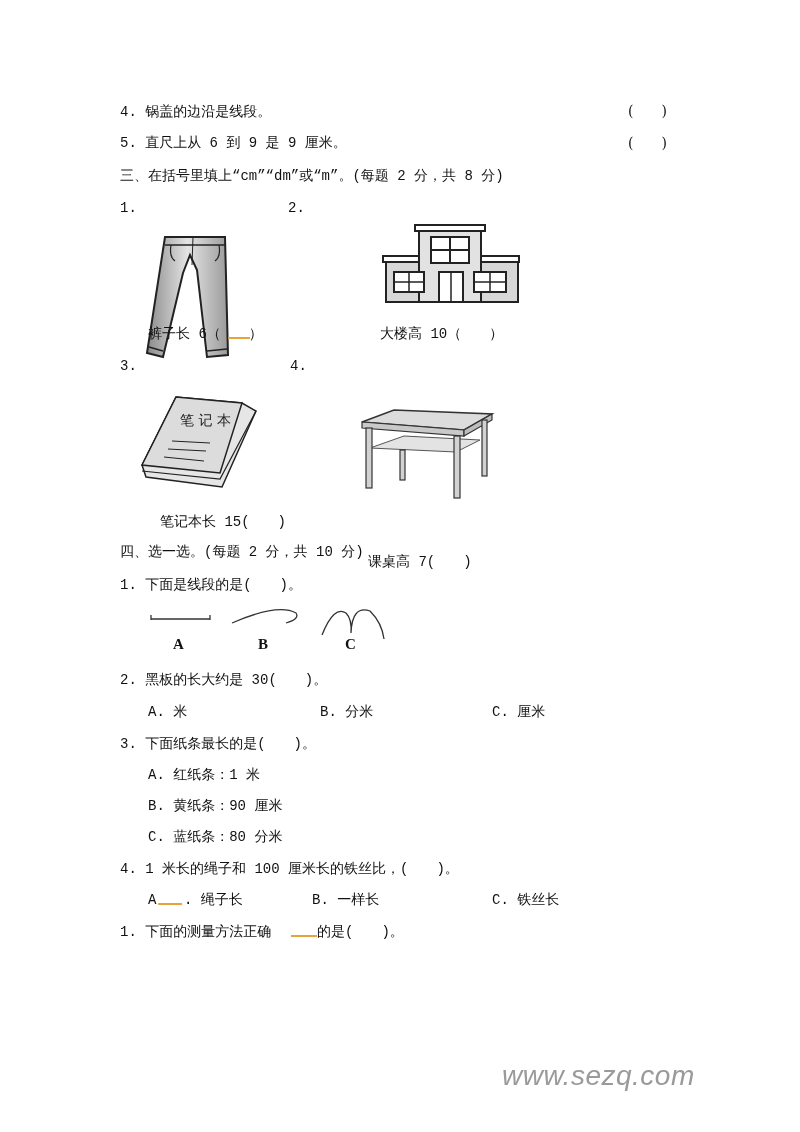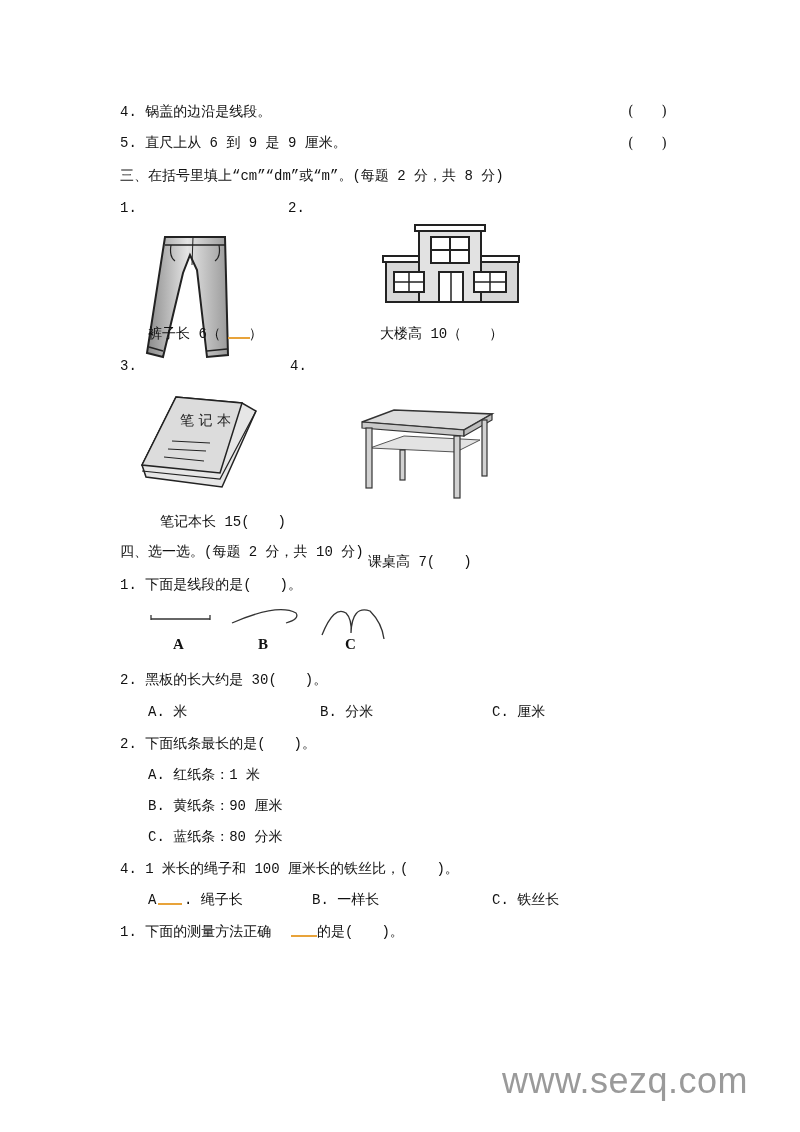--- a/index.html
+++ b/index.html
@@ -1,21 +1,21 @@
 <!DOCTYPE html>
 <html><head>
 <meta charset="utf-8">
 <style>
   html, body { margin: 0; padding: 0; background: #ffffff; }
   body { width: 800px; height: 1132px; position: relative; overflow: hidden;
          font-family: "DejaVu Serif", "Liberation Serif", serif; color: #111; }
   .abs { position: absolute; white-space: nowrap; }
   .line { font-size: 14px; line-height: 18px; font-family: Liberation Mono, monospace; }
   .paren { font-size: 14px; }
-  .wm { font-family: "Liberation Sans", "DejaVu Sans", sans-serif; font-size: 36px; color: #9a9a9a; letter-spacing: 0.5px; }
+  .wm { font-family: "Liberation Sans", "DejaVu Sans", sans-serif; font-size: 28px; color: #9a9a9a; letter-spacing: 0.5px; font-style: italic; }
   .orange-line { position: absolute; height: 2px; background: #e8a33a; }
   .opt-label { font-family: "Liberation Serif", serif; font-weight: bold; font-size: 15px; }
   svg { position: absolute; overflow: visible; }
 </style>
 </head>
 <body>
 
 <div class="abs line" style="left:120px; top:103px;">4. 锅盖的边沿是线段。</div>
 <div class="abs paren" style="left:628px; top:103px;">(　　)</div>
 <div class="abs line" style="left:120px; top:134px;">5. 直尺上从 6 到 9 是 9 厘米。</div>
@@ -103,21 +103,21 @@
 </svg>
 <div class="abs opt-label" style="left:173px; top:636px;">A</div>
 <div class="abs opt-label" style="left:258px; top:636px;">B</div>
 <div class="abs opt-label" style="left:345px; top:636px;">C</div>
 
 <div class="abs line" style="left:120px; top:671px;">2. 黑板的长大约是 30(　　)。</div>
 <div class="abs line" style="left:148px; top:703px;">A. 米</div>
 <div class="abs line" style="left:320px; top:703px;">B. 分米</div>
 <div class="abs line" style="left:492px; top:703px;">C. 厘米</div>
 
-<div class="abs line" style="left:120px; top:735px;">2. 下面纸条最长的是(　　)。</div>
+<div class="abs line" style="left:120px; top:735px;">3. 下面纸条最长的是(　　)。</div>
 <div class="abs line" style="left:148px; top:766px;text-align:right;">A. 红纸条：1 米</div>
 <div class="abs line" style="left:148px; top:797px;">B. 黄纸条：90 厘米</div>
 <div class="abs line" style="left:148px; top:828px;">C. 蓝纸条：80 分米</div>
 
 <div class="abs line" style="left:120px; top:860px;">4. 1 米长的绳子和 100 厘米长的铁丝比，(　　)。</div>
 <div class="abs line" style="left:148px; top:891px;">A</div>
 <div class="orange-line" style="left:158px; top:903px; width:24px;"></div>
 <div class="abs line" style="left:184px; top:891px;">. 绳子长</div>
 <div class="abs line" style="left:312px; top:891px;">B. 一样长</div>
 <div class="abs line" style="left:492px; top:891px;">C. 铁丝长</div>

